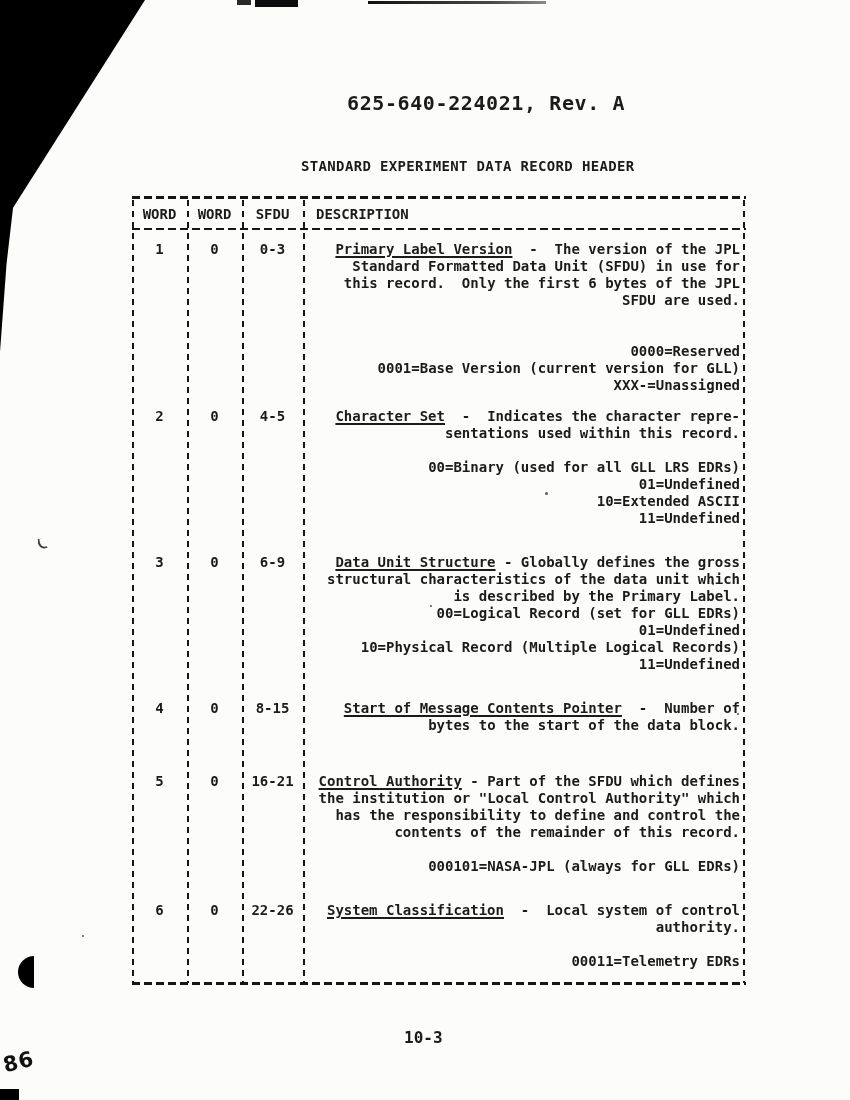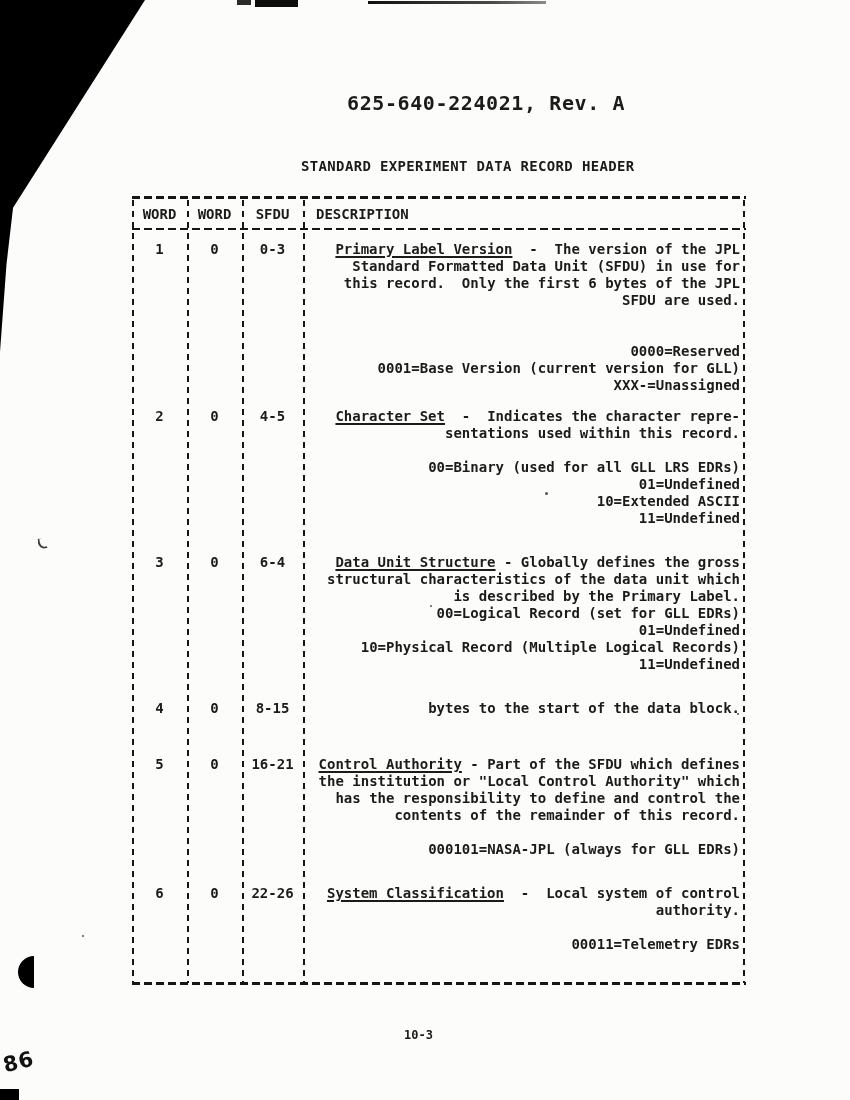--- a/index.html
+++ b/index.html
@@ -11,21 +11,21 @@
   
   .doc-number{
     position:absolute;left:347px;top:91px;font-size:20px;font-weight:700;
     letter-spacing:0.6px;white-space:pre;
   }
   .page-title{
     position:absolute;left:301px;top:158px;font-size:14px;font-weight:700;
     letter-spacing:0.35px;white-space:pre;
   }
   .page-number{
-    position:absolute;left:404px;top:1028px;font-size:12px;font-weight:700;white-space:pre;
+    position:absolute;left:404px;top:1028px;font-size:16px;font-weight:700;white-space:pre;
   }
   
   .data-table{
     position:absolute;left:132px;top:196px;width:614px;height:792px;
     font-size:14px;font-weight:700;line-height:17px;
   }
   .hline{background:repeating-linear-gradient(90deg,#161616 0 8px,transparent 8px 12px);}
   .top-border{height:3px;}
   .bottom-border{position:absolute;left:0;right:0;bottom:3px;height:3px;}
   .header-sep{height:2px;}
@@ -128,29 +128,29 @@
   <div class="row">
     <div class="cell-c">2</div>
     <div class="cell-c">0</div>
     <div class="cell-c">4-5</div>
     <div class="cell-desc"><div class="desc-line"><span class="term">Character Set</span><span>  -  Indicates the character repre-</span></div><div class="desc-line">sentations used within this record.</div><div class="gap-line"></div><div class="value-line">00=Binary (used for all GLL LRS EDRs)</div><div class="value-line">01=Undefined</div><div class="value-line">10=Extended ASCII</div><div class="value-line">11=Undefined</div></div>
   </div>
 
   <div class="row">
     <div class="cell-c">3</div>
     <div class="cell-c">0</div>
-    <div class="cell-c">6-4</div>
+    <div class="cell-c">6-9</div>
     <div class="cell-desc"><div class="desc-line"><span class="term">Data Unit Structure</span><span> - Globally defines the gross</span></div><div class="desc-line">structural characteristics of the data unit which</div><div class="desc-line">is described by the Primary Label.</div><div class="value-line">00=Logical Record (set for GLL EDRs)</div><div class="value-line">01=Undefined</div><div class="value-line">10=Physical Record (Multiple Logical Records)</div><div class="value-line">11=Undefined</div></div>
   </div>
 
   <div class="row">
     <div class="cell-c">4</div>
     <div class="cell-c">0</div>
     <div class="cell-c">8-15</div>
-    <div class="cell-desc"><div class="desc-line">bytes to the start of the data block.</div></div>
+    <div class="cell-desc"><div class="desc-line"><span class="term">Start of Message Contents Pointer</span><span>  -  Number of</span></div><div class="desc-line">bytes to the start of the data block.</div></div>
   </div>
 
   <div class="row">
     <div class="cell-c">5</div>
     <div class="cell-c">0</div>
     <div class="cell-c">16-21</div>
     <div class="cell-desc"><div class="desc-line"><span class="term">Control Authority</span><span> - Part of the SFDU which defines</span></div><div class="desc-line">the institution or "Local Control Authority" which</div><div class="desc-line">has the responsibility to define and control the</div><div class="desc-line">contents of the remainder of this record.</div><div class="gap-line"></div><div class="value-line">000101=NASA-JPL (always for GLL EDRs)</div></div>
   </div>
 
   <div class="row">

